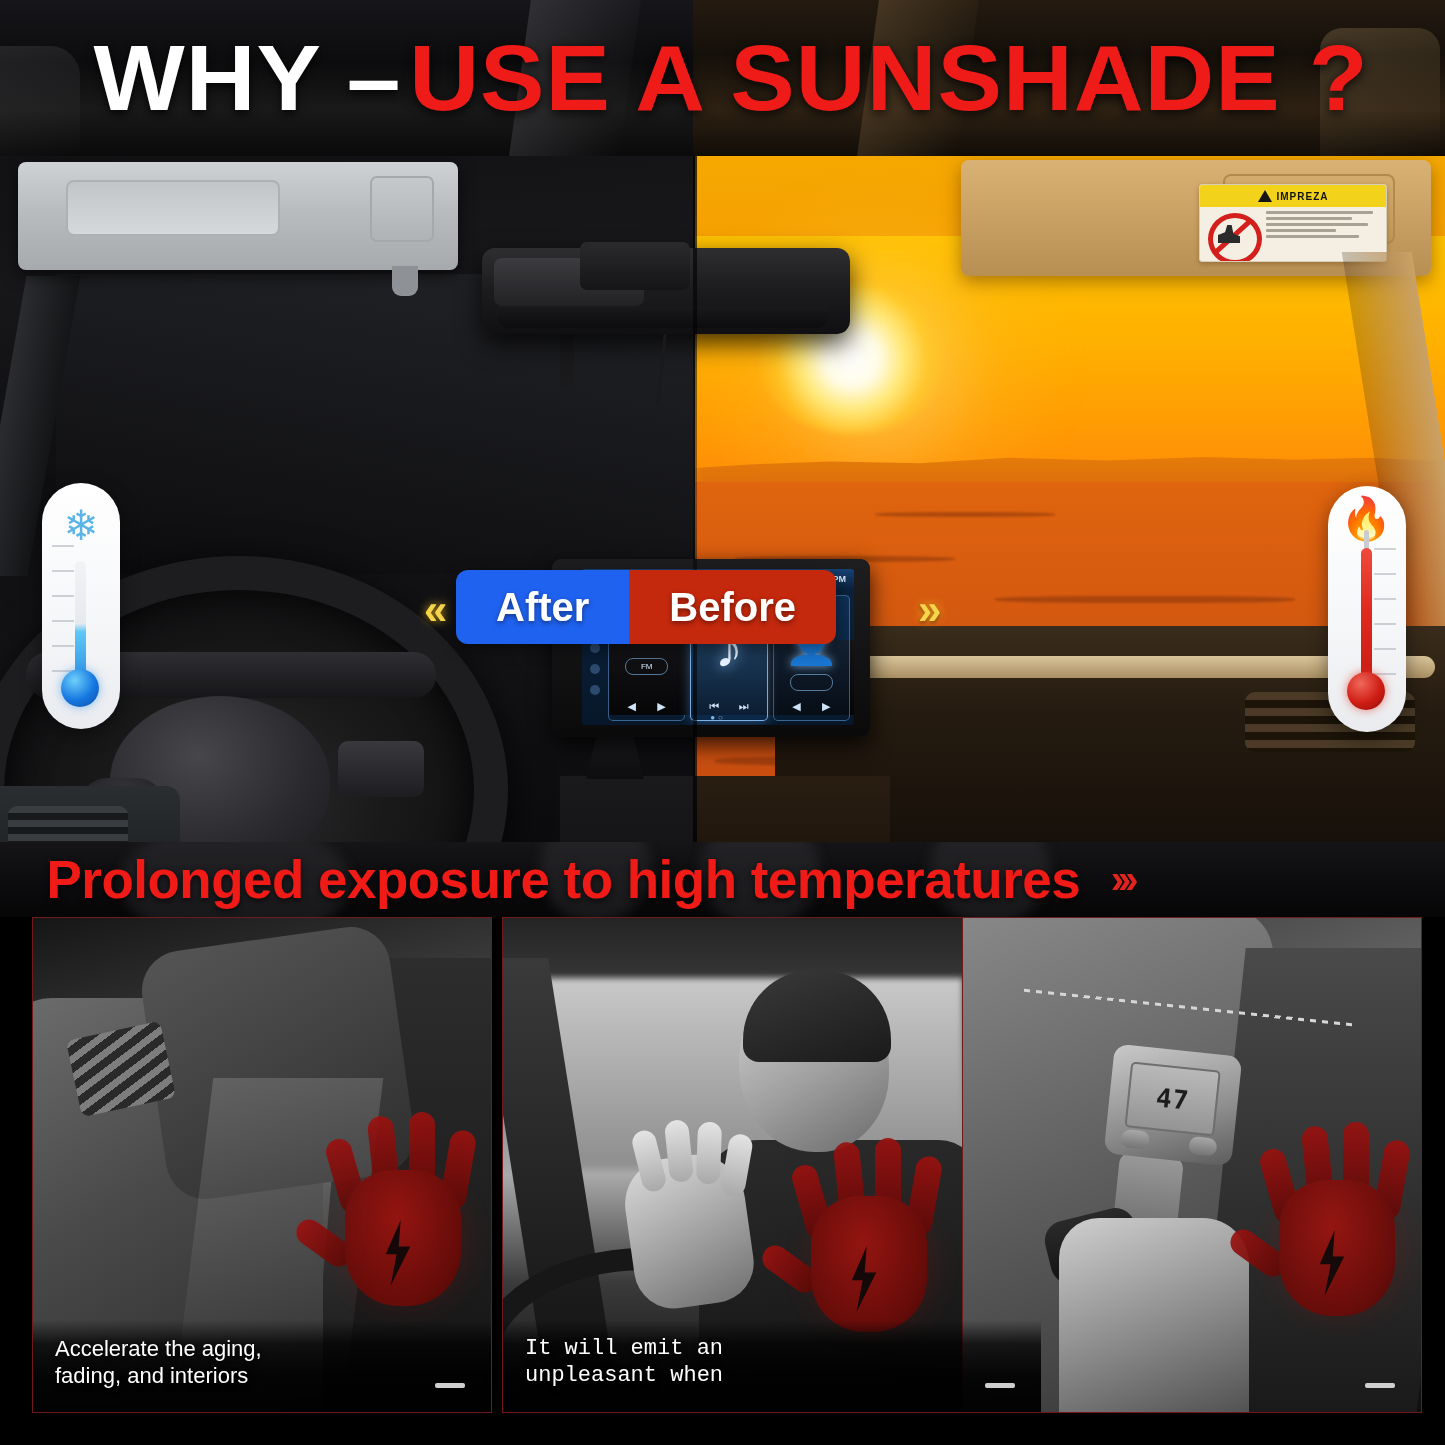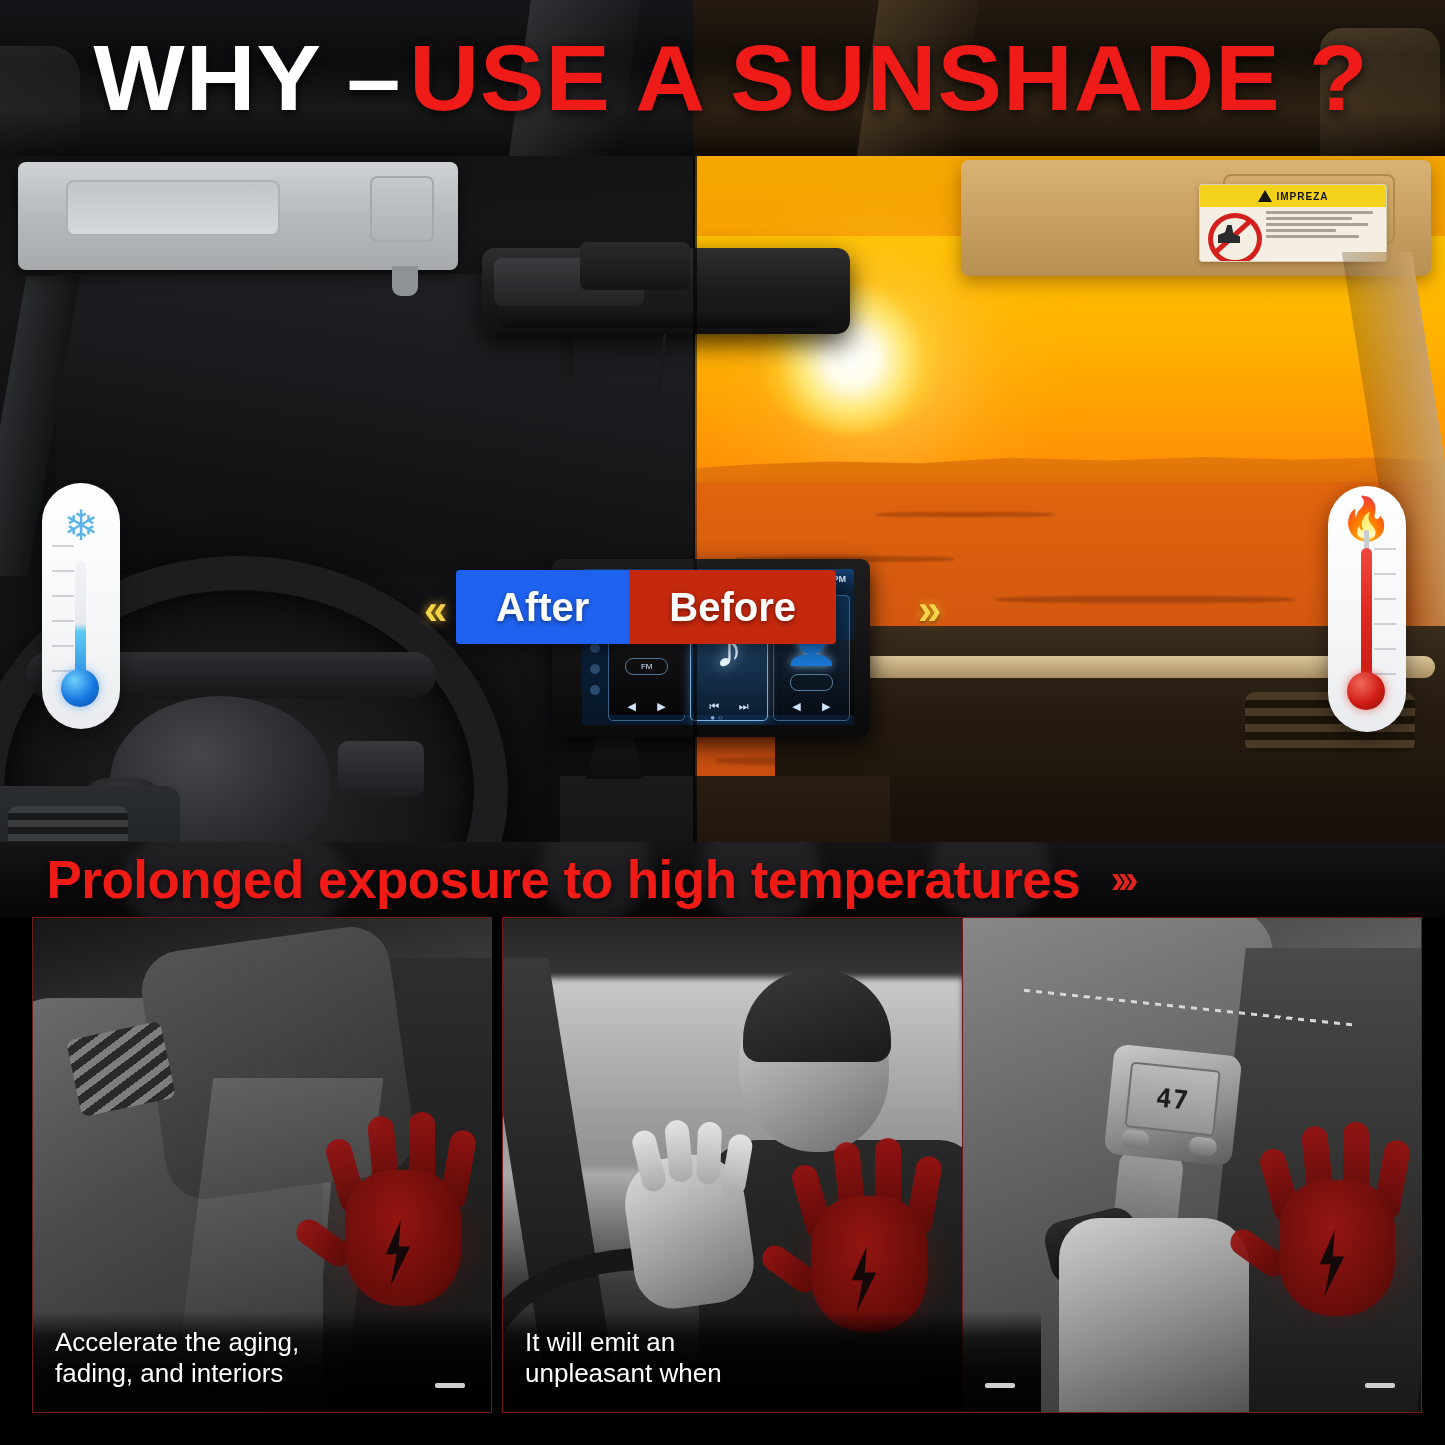--- a/index.html
+++ b/index.html
@@ -193,21 +193,21 @@
   
   .h-tube{left:33px;top:62px;height:152px;
     background:linear-gradient(180deg,#ef4a3c 0%,#e02a20 40%,#c41810 100%);}
   .h-bulb{left:19px;top:186px;background:radial-gradient(circle at 36% 30%,#f0685a,#cf1d14 55%,#8f0f08);
     box-shadow:0 0 10px rgba(225,50,35,.6);}
   .h-stem{position:absolute;left:36px;top:44px;width:5px;height:26px;background:#c9ccd1;border-radius:3px;}
   .h-glyph{left:8px;top:12px;width:62px;color:#ef5a18;}
 
   
   .badge{position:absolute;left:456px;top:414px;height:74px;display:flex;z-index:10;
-    border-radius:4px;overflow:hidden;box-shadow:0 5px 16px rgba(0,0,0,.45);text-align:right;}
+    border-radius:12px;overflow:hidden;box-shadow:0 5px 16px rgba(0,0,0,.45);text-align:right;}
   .badge .seg{display:flex;align-items:center;justify-content:center;padding:0 40px;
     font-size:40px;font-weight:700;color:#ffffff;text-shadow:0 2px 5px rgba(0,0,0,.45);}
   .badge .seg.after{background:#1f62f0;}
   .badge .seg.before{background:#c4280d;}
   .chev{position:absolute;top:430px;z-index:10;font-size:42px;font-weight:700;color:#f7d54a;
     text-shadow:0 0 10px rgba(255,200,40,.8),0 2px 4px rgba(0,0,0,.6);letter-spacing:-6px;}
   .chev.l{left:424px;}
   .chev.r{left:918px;}
 
   
@@ -218,21 +218,21 @@
     z-index:4;white-space:nowrap;}
   .subhead .sh-text{font-size:54px;font-weight:700;color:#f01a17;letter-spacing:-.5px;
     transform:scaleX(.98);text-shadow:0 2px 6px rgba(0,0,0,.7);}
   .subhead .sh-arrows{margin-left:20px;font-size:40px;font-weight:700;color:#e2241f;letter-spacing:-6px;}
 
   
   .cards{position:absolute;left:0;top:917px;width:1445px;height:528px;}
   .card{position:absolute;top:0;height:496px;overflow:hidden;border:1px solid rgba(200,40,40,.55);
     box-sizing:border-box;background:#0a0a0a;}
   .card.c1{left:32px;width:460px;}
-  .card.c2{left:502px;width:540px;}
+  .card.c2{left:502px;width:540px;font-family:Liberation Mono, monospace;}
   .card.c3{left:962px;width:460px;}
   .photo{position:absolute;left:0;top:0;width:100%;height:100%;filter:grayscale(1);}
 
   
   .p1{background:linear-gradient(165deg,#161616 0%,#2a2a2a 16%,#444444 34%,#585858 48%,#3a3a3a 66%,#1d1d1d 84%,#0d0d0d 100%);}
   .p1 .seat{position:absolute;left:-40px;top:80px;width:330px;height:420px;border-radius:60px 90px 0 0;
     background:linear-gradient(150deg,#6e6e6e,#4a4a4a 45%,#2b2b2b);}
   .p1 .seatback{position:absolute;left:120px;top:20px;width:250px;height:250px;border-radius:40px;
     transform:rotate(-8deg);background:linear-gradient(160deg,#555,#2e2e2e);}
   .p1 .vent{position:absolute;left:40px;top:112px;width:96px;height:78px;border-radius:8px;
@@ -280,21 +280,21 @@
     background:linear-gradient(180deg,#a8a8a8,#747474);}
   .p3 .grip{position:absolute;left:150px;top:236px;width:64px;height:140px;border-radius:12px;
     transform:rotate(6deg);background:linear-gradient(180deg,#9a9a9a,#4d4d4d);}
   .p3 .hand3{position:absolute;left:96px;top:300px;width:190px;height:200px;border-radius:40px 46px 0 0;
     background:linear-gradient(160deg,#cfcfcf,#8a8a8a 55%,#4f4f4f);}
   .p3 .watch{position:absolute;left:84px;top:296px;width:92px;height:64px;border-radius:20px;
     background:linear-gradient(180deg,#2a2a2a,#111);transform:rotate(-14deg);}
 
   
   .cap{position:absolute;left:0;bottom:0;width:100%;box-sizing:border-box;padding:16px 22px 22px 22px;
-    color:#ffffff;font-size:26px;line-height:1.22;z-index:4;
+    color:#ffffff;font-size:22px;line-height:1.22;z-index:4;
     background:linear-gradient(180deg,rgba(0,0,0,0) 0%,rgba(0,0,0,.72) 26%,rgba(0,0,0,.92) 60%,rgba(0,0,0,.97) 100%);
     text-shadow:0 2px 6px rgba(0,0,0,.9);}
   .cap div{white-space:nowrap;}
   .cap-dash{position:absolute;right:26px;bottom:24px;width:30px;height:5px;background:#cfcfcf;
     border-radius:2px;z-index:5;}
 
   
   .hand-print{position:absolute;z-index:3;pointer-events:none;opacity:.92;}
   .hp-palm{position:absolute;left:30px;top:62px;width:116px;height:136px;border-radius:48px 48px 54px 54px;
     background:radial-gradient(ellipse at 45% 35%,#9e1410,#6d0b08 70%,#4a0605);}

